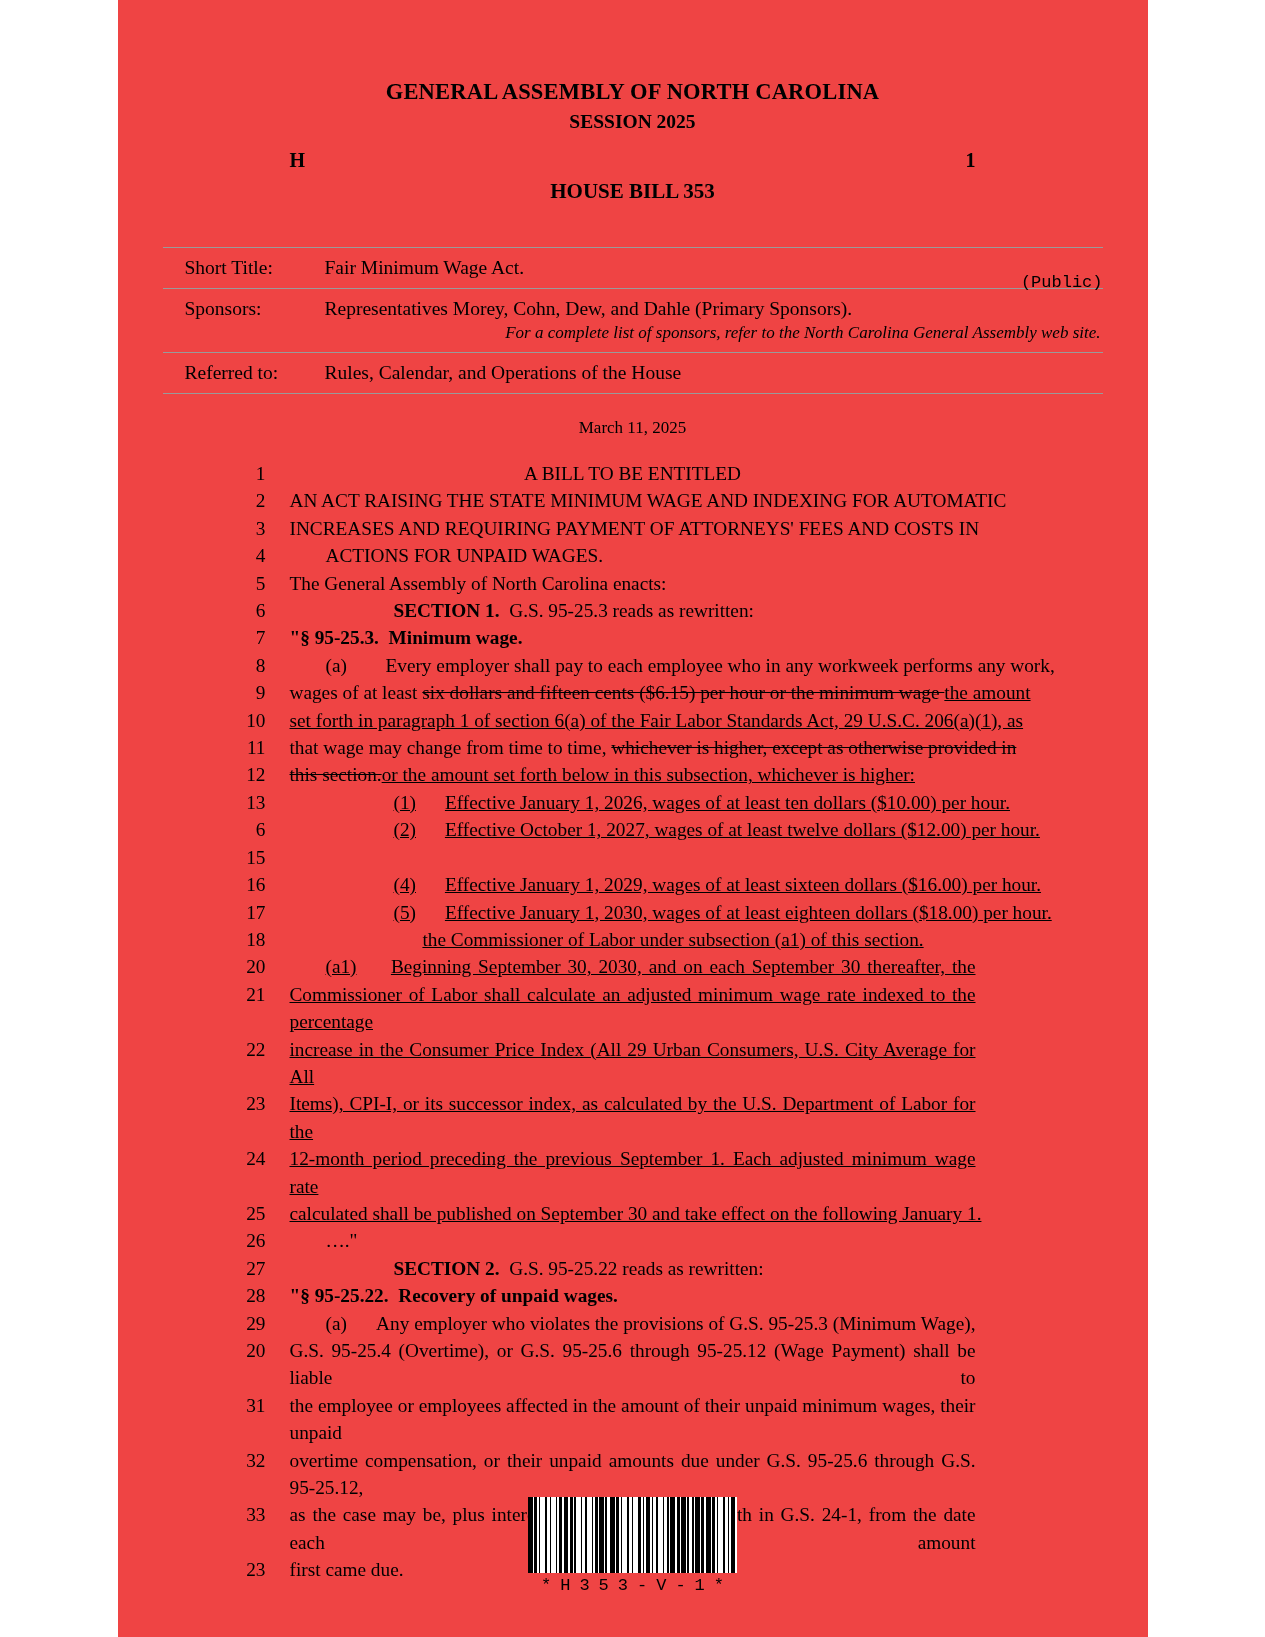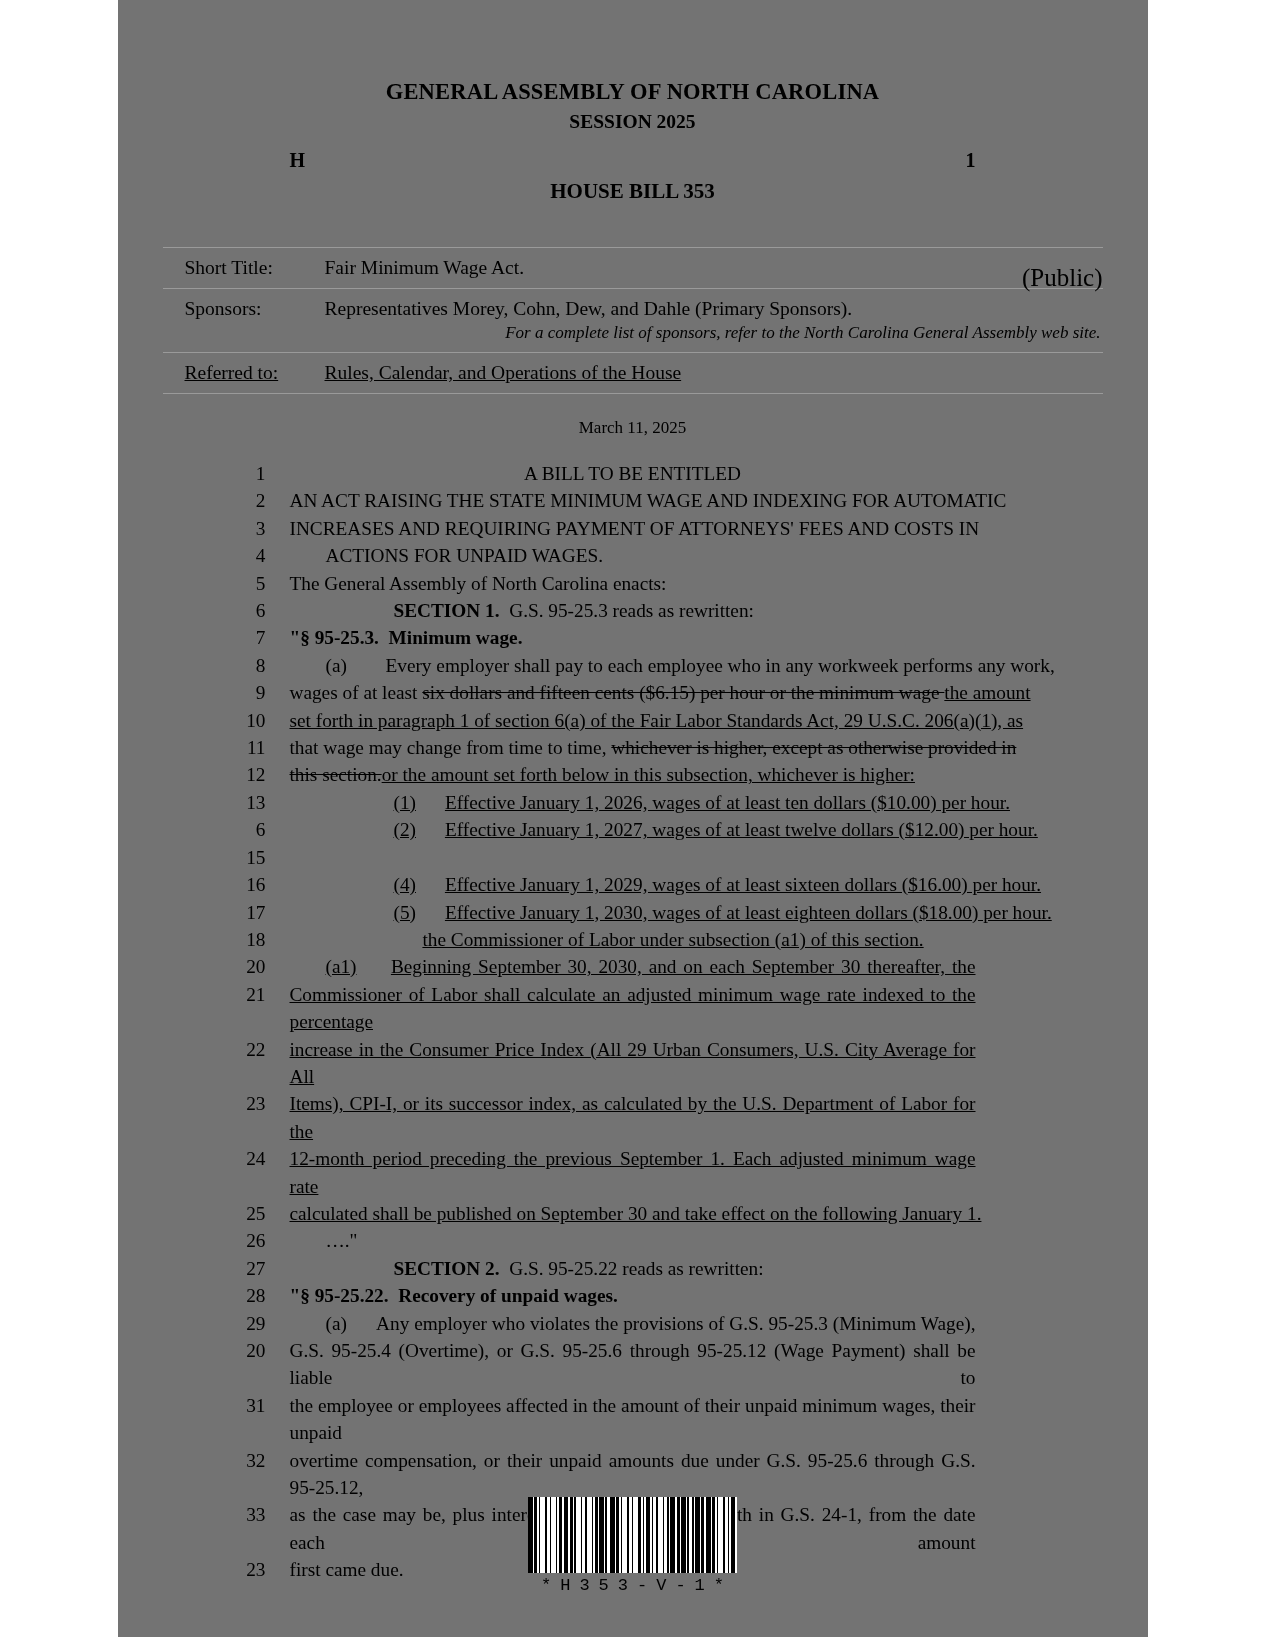--- a/index.html
+++ b/index.html
@@ -10,21 +10,21 @@
   }
   body {
     font-family: "Liberation Serif", "DejaVu Serif", serif;
     color: #000000;
   }
   .page {
     position: relative;
     width: 1030px;
     height: 1637px;
     margin: 0 auto;
-    background: #737373;
+    background: #ef4444;
     box-sizing: border-box;
     overflow: hidden;
   }
 
   
   .doc-header {
     padding-top: 78px;
     text-align: center;
   }
   .assembly-title {
@@ -71,39 +71,39 @@
     font-size: 19.5px;
   }
   .meta-table tr {
     border-top: 1.6px solid #9a9a9a;
   }
   .meta-table tr.first-row {
     border-top: 1.6px solid #9a9a9a;
   }
   .meta-table tr.last-row {
     border-bottom: 1.6px solid #9a9a9a;
-    text-decoration: underline;
   }
   .meta-table td {
     padding: 9px 0 9px 0;
     vertical-align: top;
   }
   .meta-label {
     width: 140px;
     padding-left: 22px !important;
     white-space: nowrap;
   }
   .meta-value {
     position: relative;
   }
   .meta-public {
     position: absolute;
     right: 0;
-    top: 16px;
-    font-size: 25px;
+    top: 25px;
+    font-size: 17px;
+    font-family: Liberation Mono, monospace;
   }
   .sponsor-note {
     display: block;
     font-style: italic;
     font-size: 17px;
     margin-top: 3px;
     text-align: right;
     padding-right: 2px;
   }
 
@@ -286,21 +286,21 @@
       <span class="txt"><span class="strike">this section.</span><span class="ins">or the amount set forth below in this subsection, whichever is higher:</span></span>
     </div>
 
     <div class="line">
       <span class="lnum">13</span>
       <span class="txt"><span class="ind-num ins">(1)</span>      <span class="ins">Effective January 1, 2026, wages of at least ten dollars ($10.00) per hour.</span></span>
     </div>
 
     <div class="line">
       <span class="lnum">6</span>
-      <span class="txt"><span class="ind-num ins">(2)</span>      <span class="ins">Effective January 1, 2027, wages of at least twelve dollars ($12.00) per hour.</span></span>
+      <span class="txt"><span class="ind-num ins">(2)</span>      <span class="ins">Effective October 1, 2027, wages of at least twelve dollars ($12.00) per hour.</span></span>
     </div>
 
     <div class="line">
       <span class="lnum">15</span>
     </div>
 
     <div class="line">
       <span class="lnum">16</span>
       <span class="txt"><span class="ind-num ins">(4)</span>      <span class="ins">Effective January 1, 2029, wages of at least sixteen dollars ($16.00) per hour.</span></span>
     </div>

